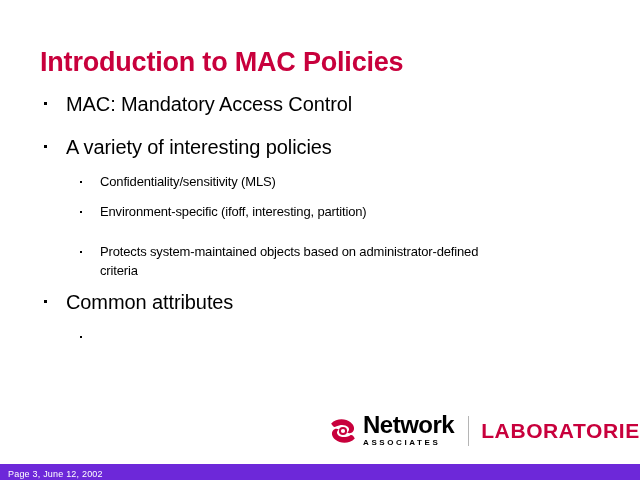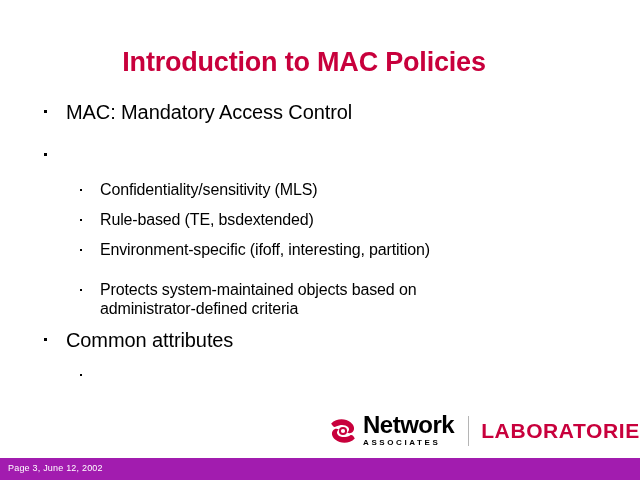--- a/index.html
+++ b/index.html
@@ -14,37 +14,36 @@
     position: relative;
     width: 640px;
     height: 480px;
     background: #ffffff;
     overflow: hidden;
   }
 
   
   #slide-title {
     position: absolute;
-    left: 24px;
+    left: 40px;
     top: 48px;
     width: 560px;
     font-size: 27px;
     font-weight: bold;
     color: #c8003c;
     letter-spacing: -0.2px;
     line-height: 1.1;
     white-space: nowrap;
-    text-align: center;
   }
 
   
   #body-area {
     position: absolute;
     left: 40px;
-    top: 100px;
+    top: 92px;
     width: 560px;
   }
 
   .bullet-row {
     display: flex;
     align-items: flex-start;
   }
 
   
   .lvl1 {
@@ -89,21 +88,21 @@
   }
   .lvl2 .marker i {
     display: inline-block;
     width: 2px;
     height: 2px;
     background: #000000;
     vertical-align: middle;
     margin-bottom: 2px;
   }
   .lvl2 .txt {
-    font-size: 16px;
+    font-size: 13px;
     line-height: 19px;
     color: #000000;
     letter-spacing: -0.15px;
   }
 
   .group-gap { height: 6px; }
   .group-gap-lg { height: 10px; }
 
   
   #logo {
@@ -152,22 +151,22 @@
     letter-spacing: 0.6px;
     line-height: 24px;
   }
 
   
   #footer-bar {
     position: absolute;
     left: 0;
     bottom: 0;
     width: 640px;
-    height: 22px;
-    background: #a21caf;
+    height: 16px;
+    background: #6d28d9;
   }
   #footer-text {
     position: absolute;
     left: 8px;
     top: 5px;
     font-size: 9px;
     color: #ffffff;
     letter-spacing: 0.2px;
     white-space: nowrap;
   }
@@ -183,29 +182,26 @@
 
     <div class="bullet-row lvl1">
       <span class="marker"><i></i></span>
       <span class="txt">MAC: Mandatory Access Control</span>
     </div>
 
     <div class="group-gap"></div>
 
     <div class="bullet-row lvl1">
       <span class="marker"><i></i></span>
+      <span class="txt">A variety of interesting policies</span>
     </div>
 
     <div class="bullet-row lvl2">
       <span class="marker"><i></i></span>
       <span class="txt">Confidentiality/sensitivity (MLS)</span>
-    </div>
-    <div class="bullet-row lvl2">
-      <span class="marker"><i></i></span>
-      <span class="txt">Rule-based (TE, bsdextended)</span>
     </div>
     <div class="bullet-row lvl2">
       <span class="marker"><i></i></span>
       <span class="txt">Environment-specific (ifoff, interesting, partition)</span>
     </div>
 
     <div class="group-gap-lg"></div>
 
     <div class="bullet-row lvl2">
       <span class="marker"><i></i></span>

